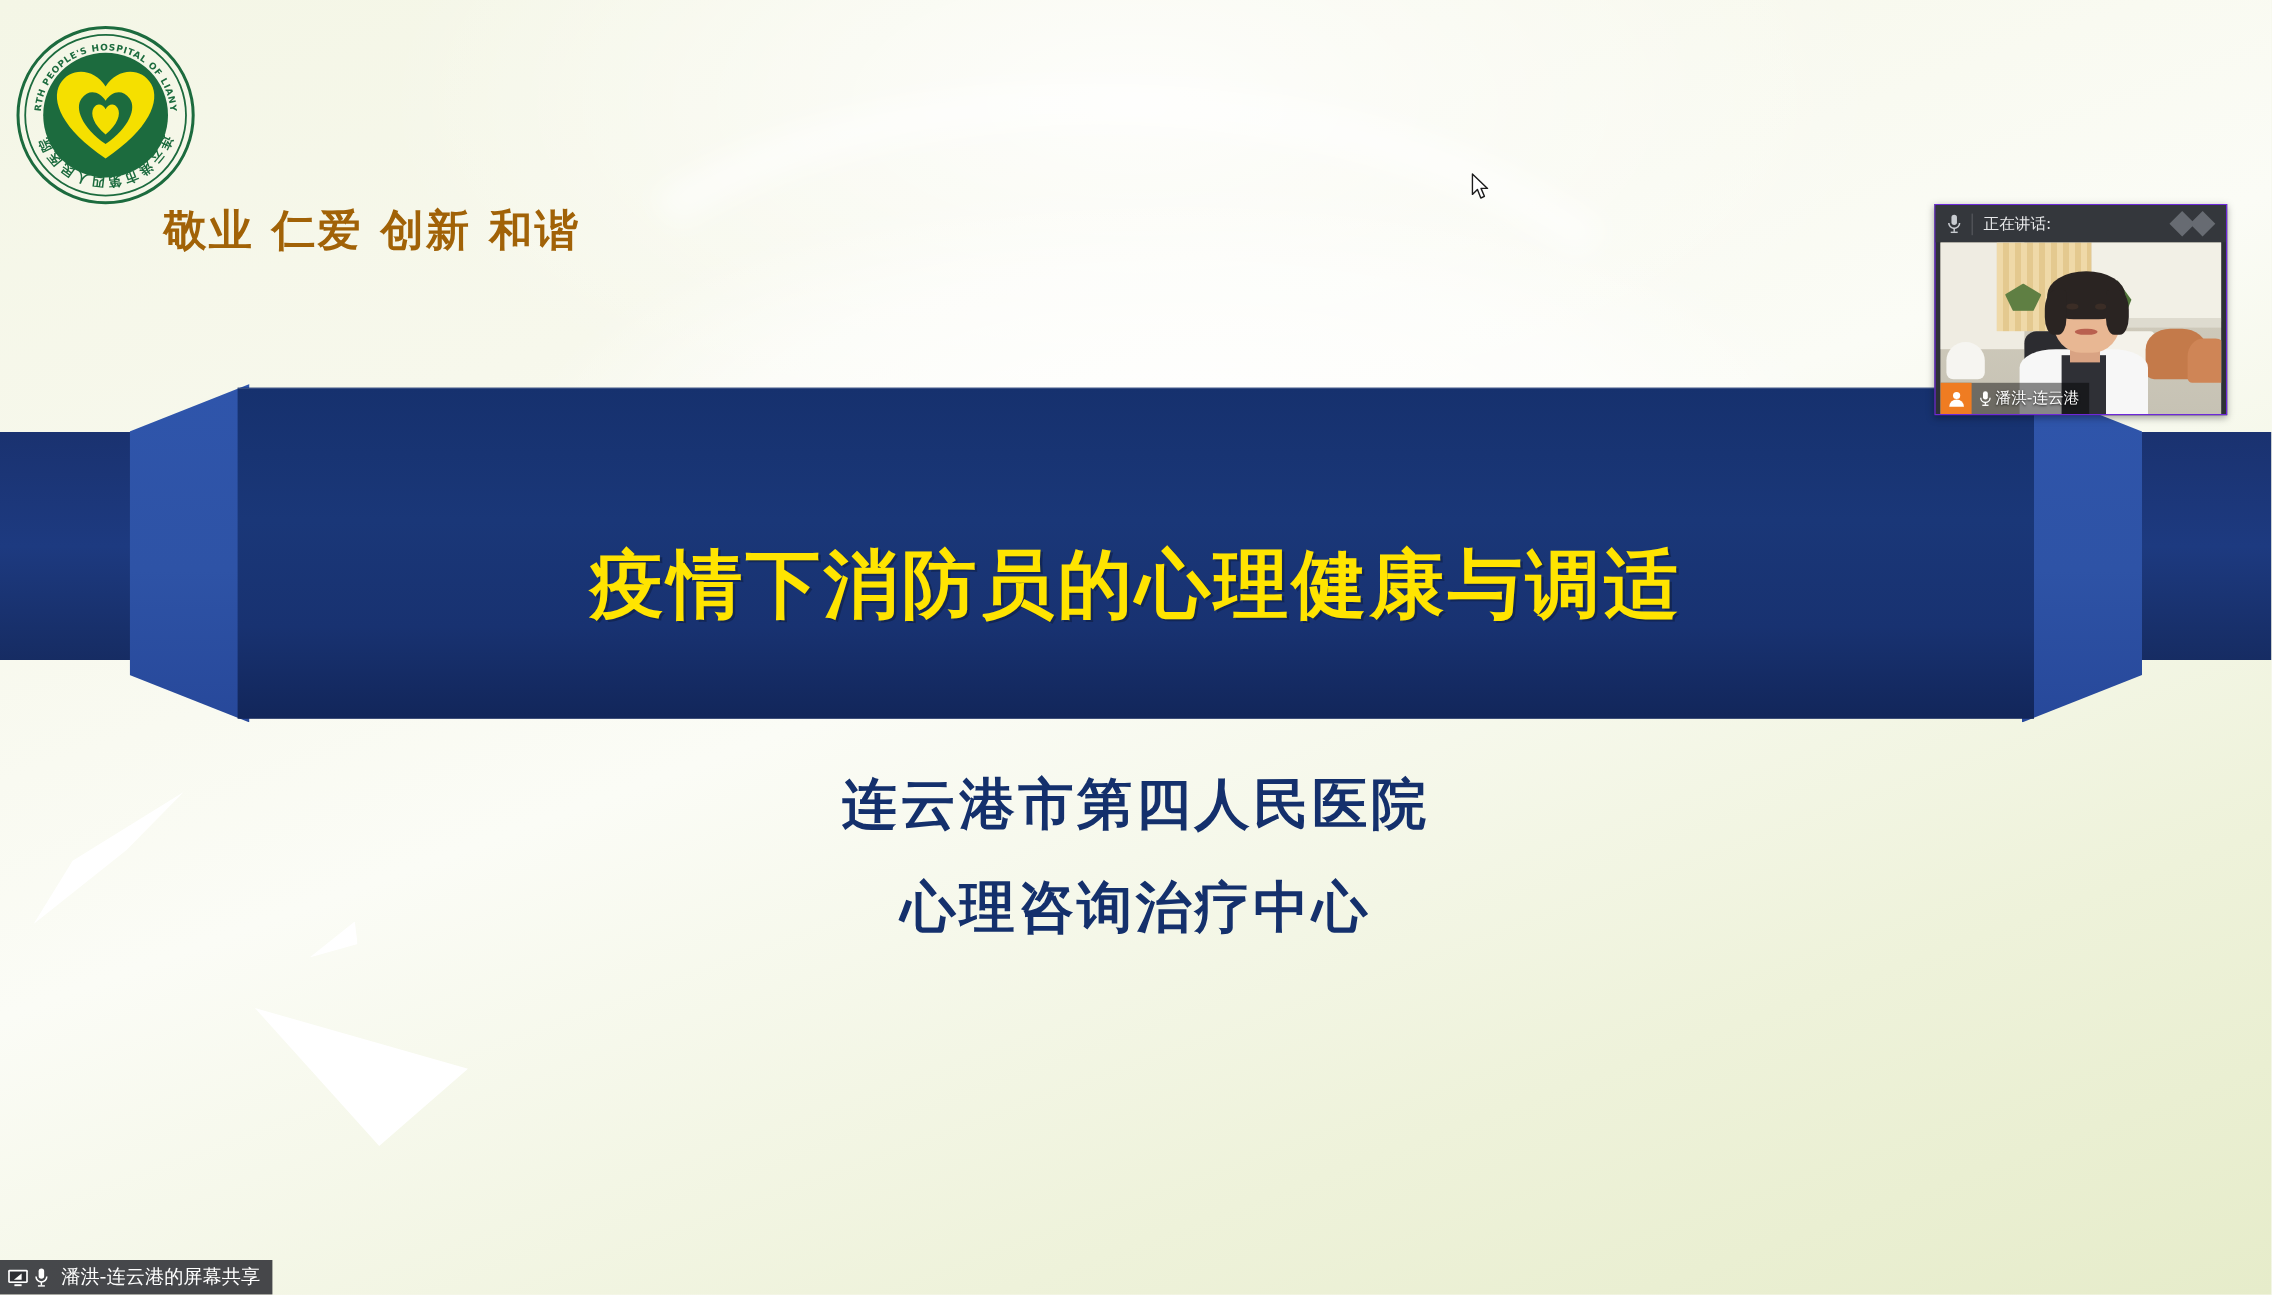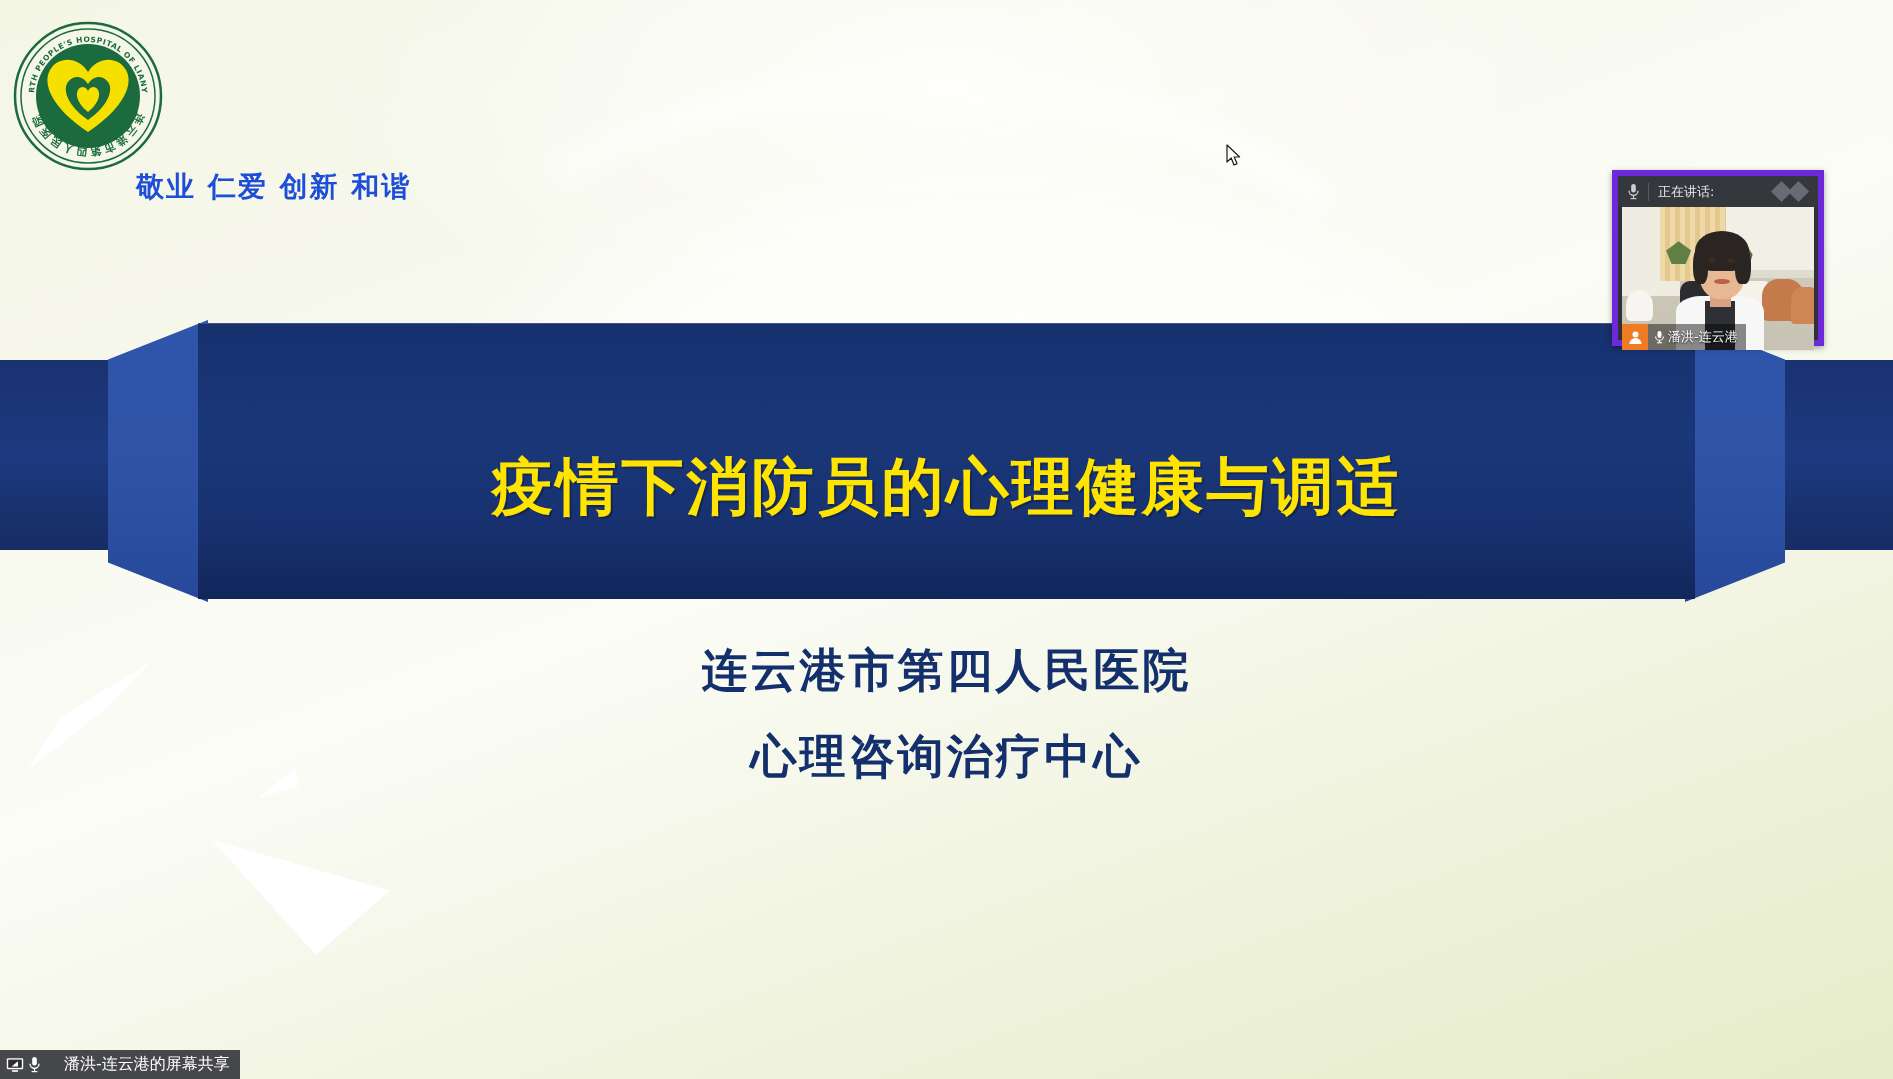--- a/index.html
+++ b/index.html
@@ -28,21 +28,21 @@
   .deco.tri-small { left:258px; top:768px; width:40px; height:30px;
     clip-path:polygon(94% 0%, 100% 62%, 0% 100%); }
   .deco.tri-big { left:205px; top:840px; width:185px; height:115px;
     clip-path:polygon(4% 0%, 100% 44%, 60% 100%); }
 
   
   .logo { position:absolute; left:12px; top:20px; width:152px; height:152px; }
   .logo svg { display:block; width:152px; height:152px; }
 
   .motto { position:absolute; left:136px; top:168px;
-    font-size:28px; font-weight:700; letter-spacing:2px; color:#1d4ed8;
+    font-size:36px; font-weight:700; letter-spacing:2px; color:#a16207;
     white-space:nowrap; }
 
   
   .ribbon { position:absolute; left:0; top:320px; width:1893px; height:282px; }
   .ribbon .tab { position:absolute; top:40px; height:190px; width:122px;
     background:linear-gradient(180deg,#1a3270 0%,#1d3a80 50%,#162c63 100%); }
   .ribbon .tab.left  { left:0; }
   .ribbon .tab.right { right:0; }
   .ribbon .fold { position:absolute; top:0; width:100px; height:282px; }
   .ribbon .fold.left  { left:108px;
@@ -64,22 +64,22 @@
     text-align:center; color:#14306c; }
   .subtitle .ln { font-weight:700; letter-spacing:3px; }
   .subtitle .ln1 { font-size:46px; }
   .subtitle .ln2 { font-size:46px; margin-top:24px; }
   .subtitle .ln3 { font-size:46px; margin-top:58px; letter-spacing:12px; }
 
   
   .cursor { position:absolute; left:1226px; top:144px; width:16px; height:24px; }
 
   
-  .video-panel { position:absolute; left:1612px; top:170px; width:212px; height:176px;
-    background:#2e3136; border:6px solid #6d28d9;
+  .video-panel { position:absolute; left:1612px; top:170px; width:244px; height:176px;
+    background:#2e3136; border:1px solid #6d28d9;
     box-shadow:0 2px 6px rgba(0,0,0,.35); }
   .vp-header { position:relative; height:31px; display:flex; align-items:center;
     background:#34373c; overflow:hidden; }
   .vp-mic { width:30px; display:flex; align-items:center; justify-content:center; }
   .vp-div { width:1px; height:18px; background:#56595e; }
   .vp-label { margin-left:9px; color:#e8e9eb; font-size:13px; white-space:nowrap; }
   .vp-chevrons { position:absolute; right:12px; top:4px; display:flex; gap:2px; opacity:.5; }
   .vp-chevrons i { display:block; width:15px; height:15px; background:#9aa0a8;
     transform:rotate(45deg); margin-top:4px; }
   .vp-video { position:relative; height:143px; margin:0 4px 4px 4px; overflow:hidden;
@@ -127,21 +127,21 @@
   .vp-avatar { width:26px; height:26px; background:#ef7c22;
     display:flex; align-items:center; justify-content:center; }
   .vp-name-mic { margin:0 3px 0 6px; display:flex; align-items:center; }
   .vp-name-text { color:#fff; font-size:13px; white-space:nowrap; text-shadow:0 1px 2px rgba(0,0,0,.8); }
 
   
   .share-bar { position:absolute; left:0; bottom:0; height:29px;
     display:flex; align-items:center; padding:0 10px 0 6px;
     background:rgba(45,47,52,.88); }
   .share-bar .sb-ico { display:flex; align-items:center; margin-right:4px; }
-  .share-bar .sb-text { color:#fff; font-size:16px; white-space:nowrap; margin-left:19px; }
+  .share-bar .sb-text { color:#fff; font-size:16px; white-space:nowrap; margin-left:6px; }
 </style>
 </head>
 <body>
 
 <div id="stage">
 
   <div class="slide-bg"></div>
   <div class="bg-arc a1"></div>
   <div class="bg-arc a2"></div>
   <div class="deco sliver"></div>

